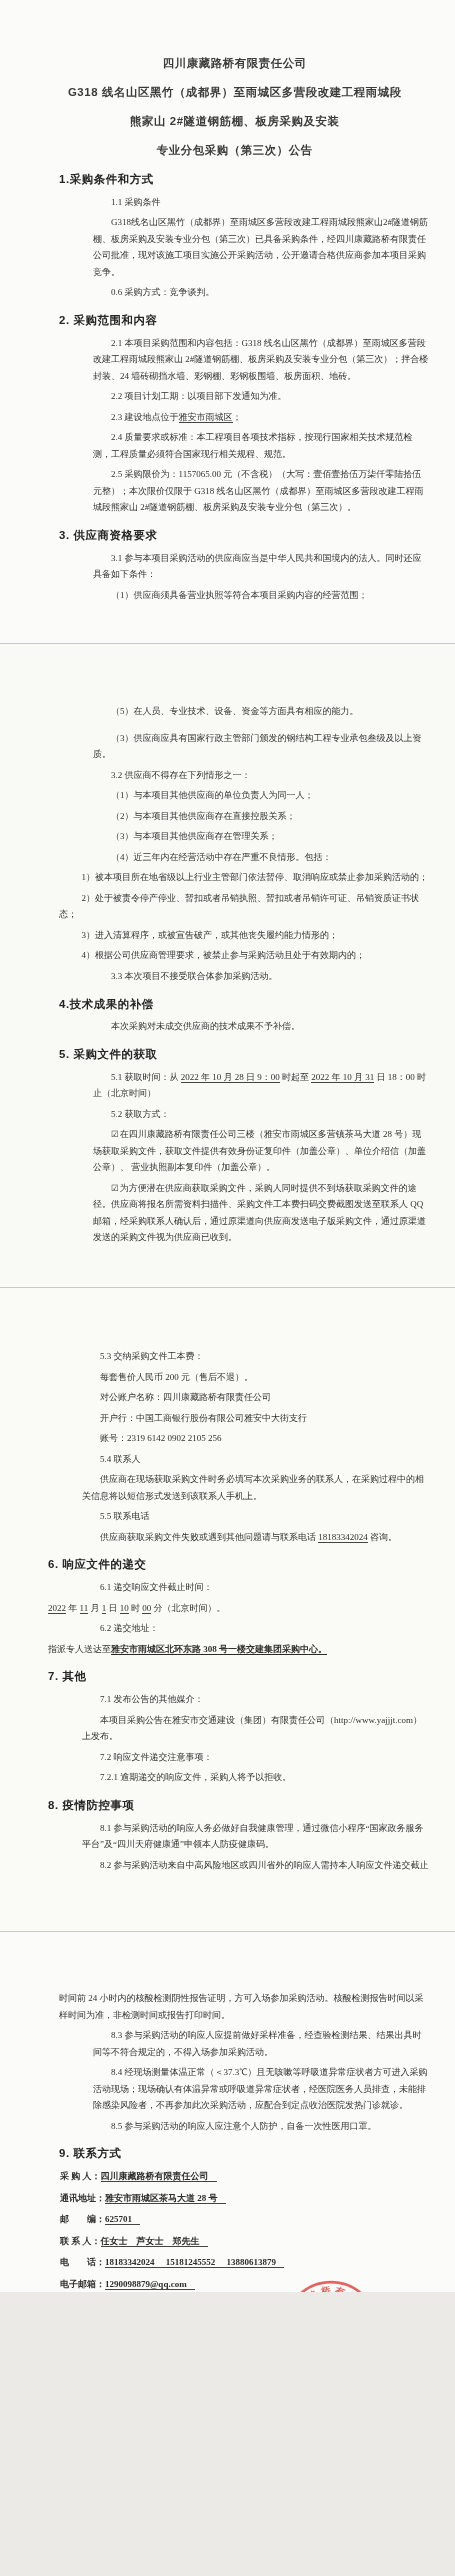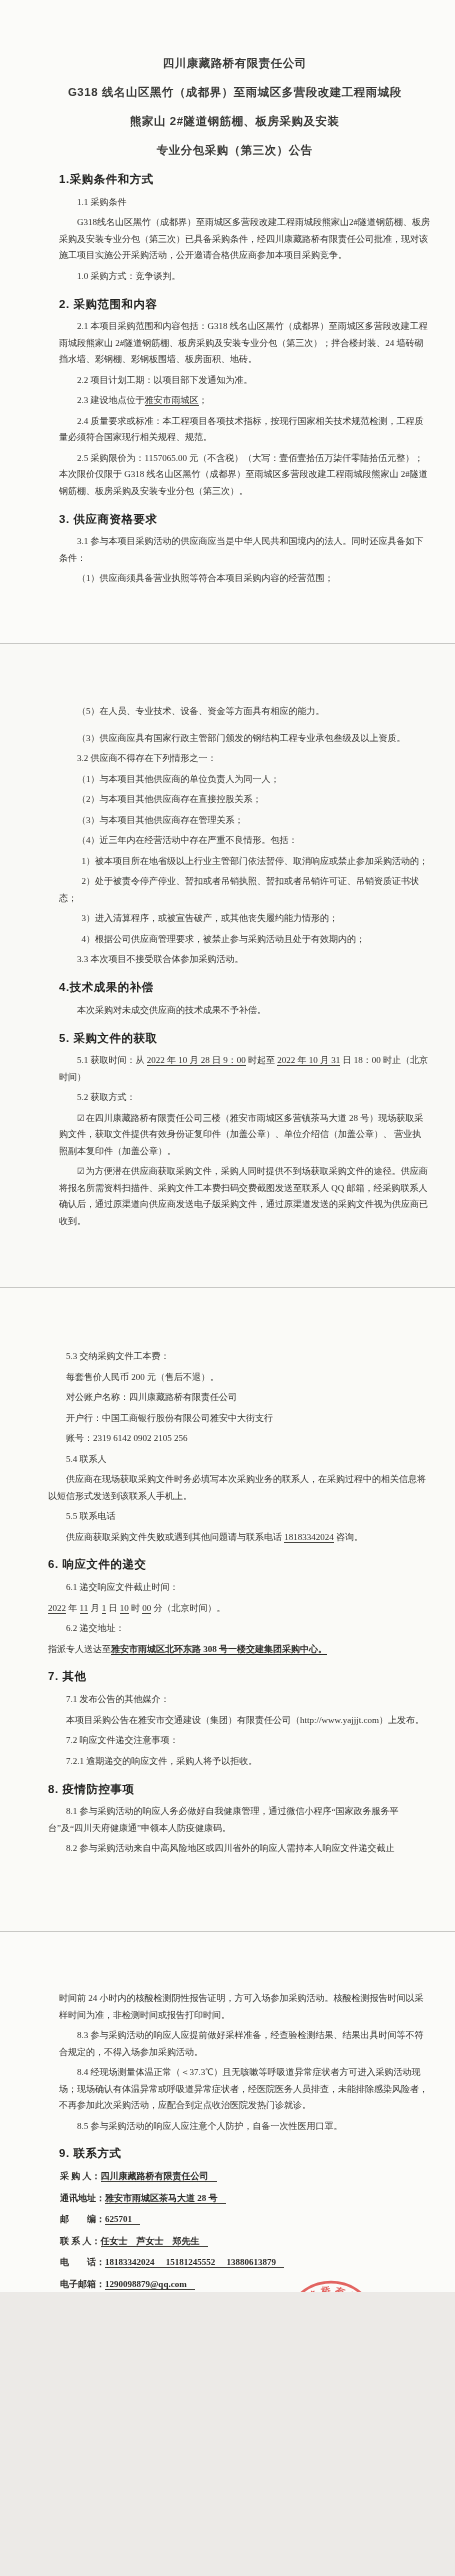--- a/index.html
+++ b/index.html
@@ -10,21 +10,21 @@
   .page.p1{background:#fbfbf9;}
   .page.p2{background:#f9f9f6;}
   .page.p3{background:#fafaf7;padding-left:48px;}
   .page.p4{background:#fbfbf9;border-bottom:none;}
   .titles{margin-top:55px;margin-left:-19.4px;text-align:center;
           font-family:"Liberation Sans", sans-serif;color:#3b3b39;}
   .t-line{font-size:11.4px;font-weight:600;line-height:17px;margin-bottom:12px;letter-spacing:0.6px;}
   .h1{font-family:"Liberation Sans", sans-serif;font-weight:700;font-size:11.4px;
       line-height:17px;margin:11.4px 0 5.7px;color:#252523;letter-spacing:0.6px;}
   p{margin:4px 0 0;font-size:9px;line-height:16.5px;color:#33322f;}
-  .ind{text-indent:2em;}
+  .ind{text-indent:2em;margin-left:34px;}
   .ind25{text-indent:2.5em;}
   .u{border-bottom:0.6px solid #44433f;}
   .bu{font-weight:bold;border-bottom:1.1px solid #2c2b28;}
   .chk{font-size:8.5px;margin-right:1.1px;}
   .gap-top{margin-top:10.2px;}
   .contact{margin-left:1px;font-weight:bold;}
   .c-row{font-size:9px;line-height:17px;margin-top:4.6px;}
   .c-label{color:#33322f;}
   .c-val{border-bottom:0.6px solid #45443f;padding-right:8px;}
   .sign-block{position:absolute;left:259px;top:364px;width:148px;text-align:center;}
@@ -42,21 +42,21 @@
     <div class="titles">
       <div class="t-line">四川康藏路桥有限责任公司</div>
       <div class="t-line">G318 线名山区黑竹（成都界）至雨城区多营段改建工程雨城段</div>
       <div class="t-line">熊家山 2#隧道钢筋棚、板房采购及安装</div>
       <div class="t-line">专业分包采购（第三次）公告</div>
     </div>
 
     <div class="h1">1.采购条件和方式</div>
     <p class="ind">1.1 采购条件</p>
     <p class="ind">G318线名山区黑竹（成都界）至雨城区多营段改建工程雨城段熊家山2#隧道钢筋棚、板房采购及安装专业分包（第三次）已具备采购条件，经四川康藏路桥有限责任公司批准，现对该施工项目实施公开采购活动，公开邀请合格供应商参加本项目采购竞争。</p>
-    <p class="ind">1.0 采购方式：竞争谈判。</p>
+    <p class="ind">0.6 采购方式：竞争谈判。</p>
 
     <div class="h1">2. 采购范围和内容</div>
     <p class="ind">2.1 本项目采购范围和内容包括：G318 线名山区黑竹（成都界）至雨城区多营段改建工程雨城段熊家山 2#隧道钢筋棚、板房采购及安装专业分包（第三次）；拌合楼封装、24 墙砖砌挡水墙、彩钢棚、彩钢板围墙、板房面积、地砖。</p>
     <p class="ind">2.2 项目计划工期：以项目部下发通知为准。</p>
     <p class="ind"><span>2.3 建设地点位于</span><span class="u">雅安市雨城区</span><span>；</span></p>
     <p class="ind">2.4 质量要求或标准：本工程项目各项技术指标，按现行国家相关技术规范检测，工程质量必须符合国家现行相关规程、规范。</p>
     <p class="ind">2.5 采购限价为：1157065.00 元（不含税）（大写：壹佰壹拾伍万柒仟零陆拾伍元整）；本次限价仅限于 G318 线名山区黑竹（成都界）至雨城区多营段改建工程雨城段熊家山 2#隧道钢筋棚、板房采购及安装专业分包（第三次）。</p>
 
     <div class="h1">3.  供应商资格要求</div>
     <p class="ind">3.1 参与本项目采购活动的供应商应当是中华人民共和国境内的法人。同时还应具备如下条件：</p>

